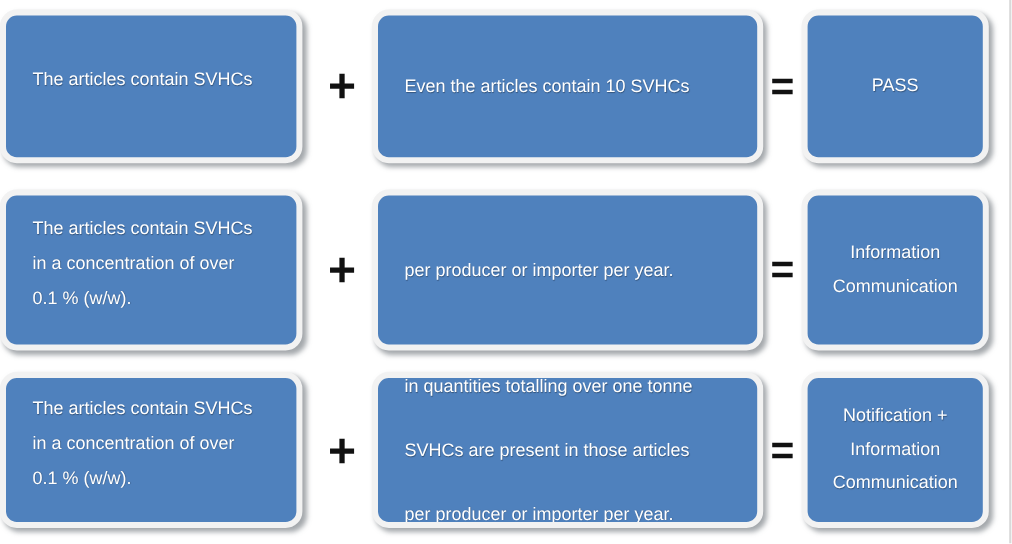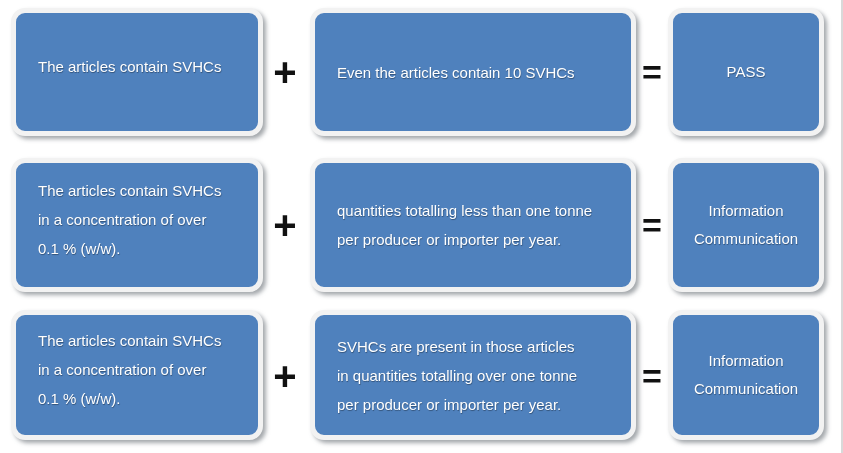--- a/index.html
+++ b/index.html
@@ -36,38 +36,39 @@
     overflow: hidden;
   }
   .node .line {
     display: block;
     white-space: nowrap;
     text-shadow: 0.5px 0.5px 0.8px rgba(0,0,0,0.35);
   }
 
   
   .node.left {
-    left: 11px;
+    left: 0;
     width: 252px;
     padding: 0 0 11px 22px;
     align-items: flex-start;
     text-align: center;
     font-size: 15px;
     line-height: 29px;
   }
 
   
   .node.mid {
     left: 310px;
     width: 326px;
     padding: 0 0 0 22px;
     align-items: flex-start;
     text-align: left;
     font-size: 15px;
     line-height: 29px;
+    gap: 24px;
   }
 
   
   .node.right {
     left: 668px;
     width: 156px;
     padding: 0 6px;
     align-items: center;
     font-size: 15px;
     line-height: 28px;
@@ -128,45 +129,45 @@
 
   <div class="node left r2">
     <span class="line">The articles contain SVHCs</span>
     <span class="line">in a concentration of over</span>
     <span class="line">0.1 % (w/w).</span>
   </div>
 
   <div class="op plus p2">+</div>
 
   <div class="node mid r2">
-    <span class="line">quantities totalling less than one tonne</span>
     <span class="line">per producer or importer per year.</span>
   </div>
 
   <div class="op eq e2">=</div>
 
   <div class="node right r2">
     <span class="line">Information</span>
     <span class="line">Communication</span>
   </div>
 
   <div class="node left r3">
     <span class="line">The articles contain SVHCs</span>
     <span class="line">in a concentration of over</span>
     <span class="line">0.1 % (w/w).</span>
   </div>
 
   <div class="op plus p3">+</div>
 
   <div class="node mid r3">
+    <span class="line">in quantities totalling over one tonne</span>
     <span class="line">SVHCs are present in those articles</span>
-    <span class="line">in quantities totalling over one tonne</span>
     <span class="line">per producer or importer per year.</span>
   </div>
 
   <div class="op eq e3">=</div>
 
   <div class="node right r3">
+    <span class="line">Notification +</span>
     <span class="line">Information</span>
     <span class="line">Communication</span>
   </div>
 
 </div>
 
 </body></html>

